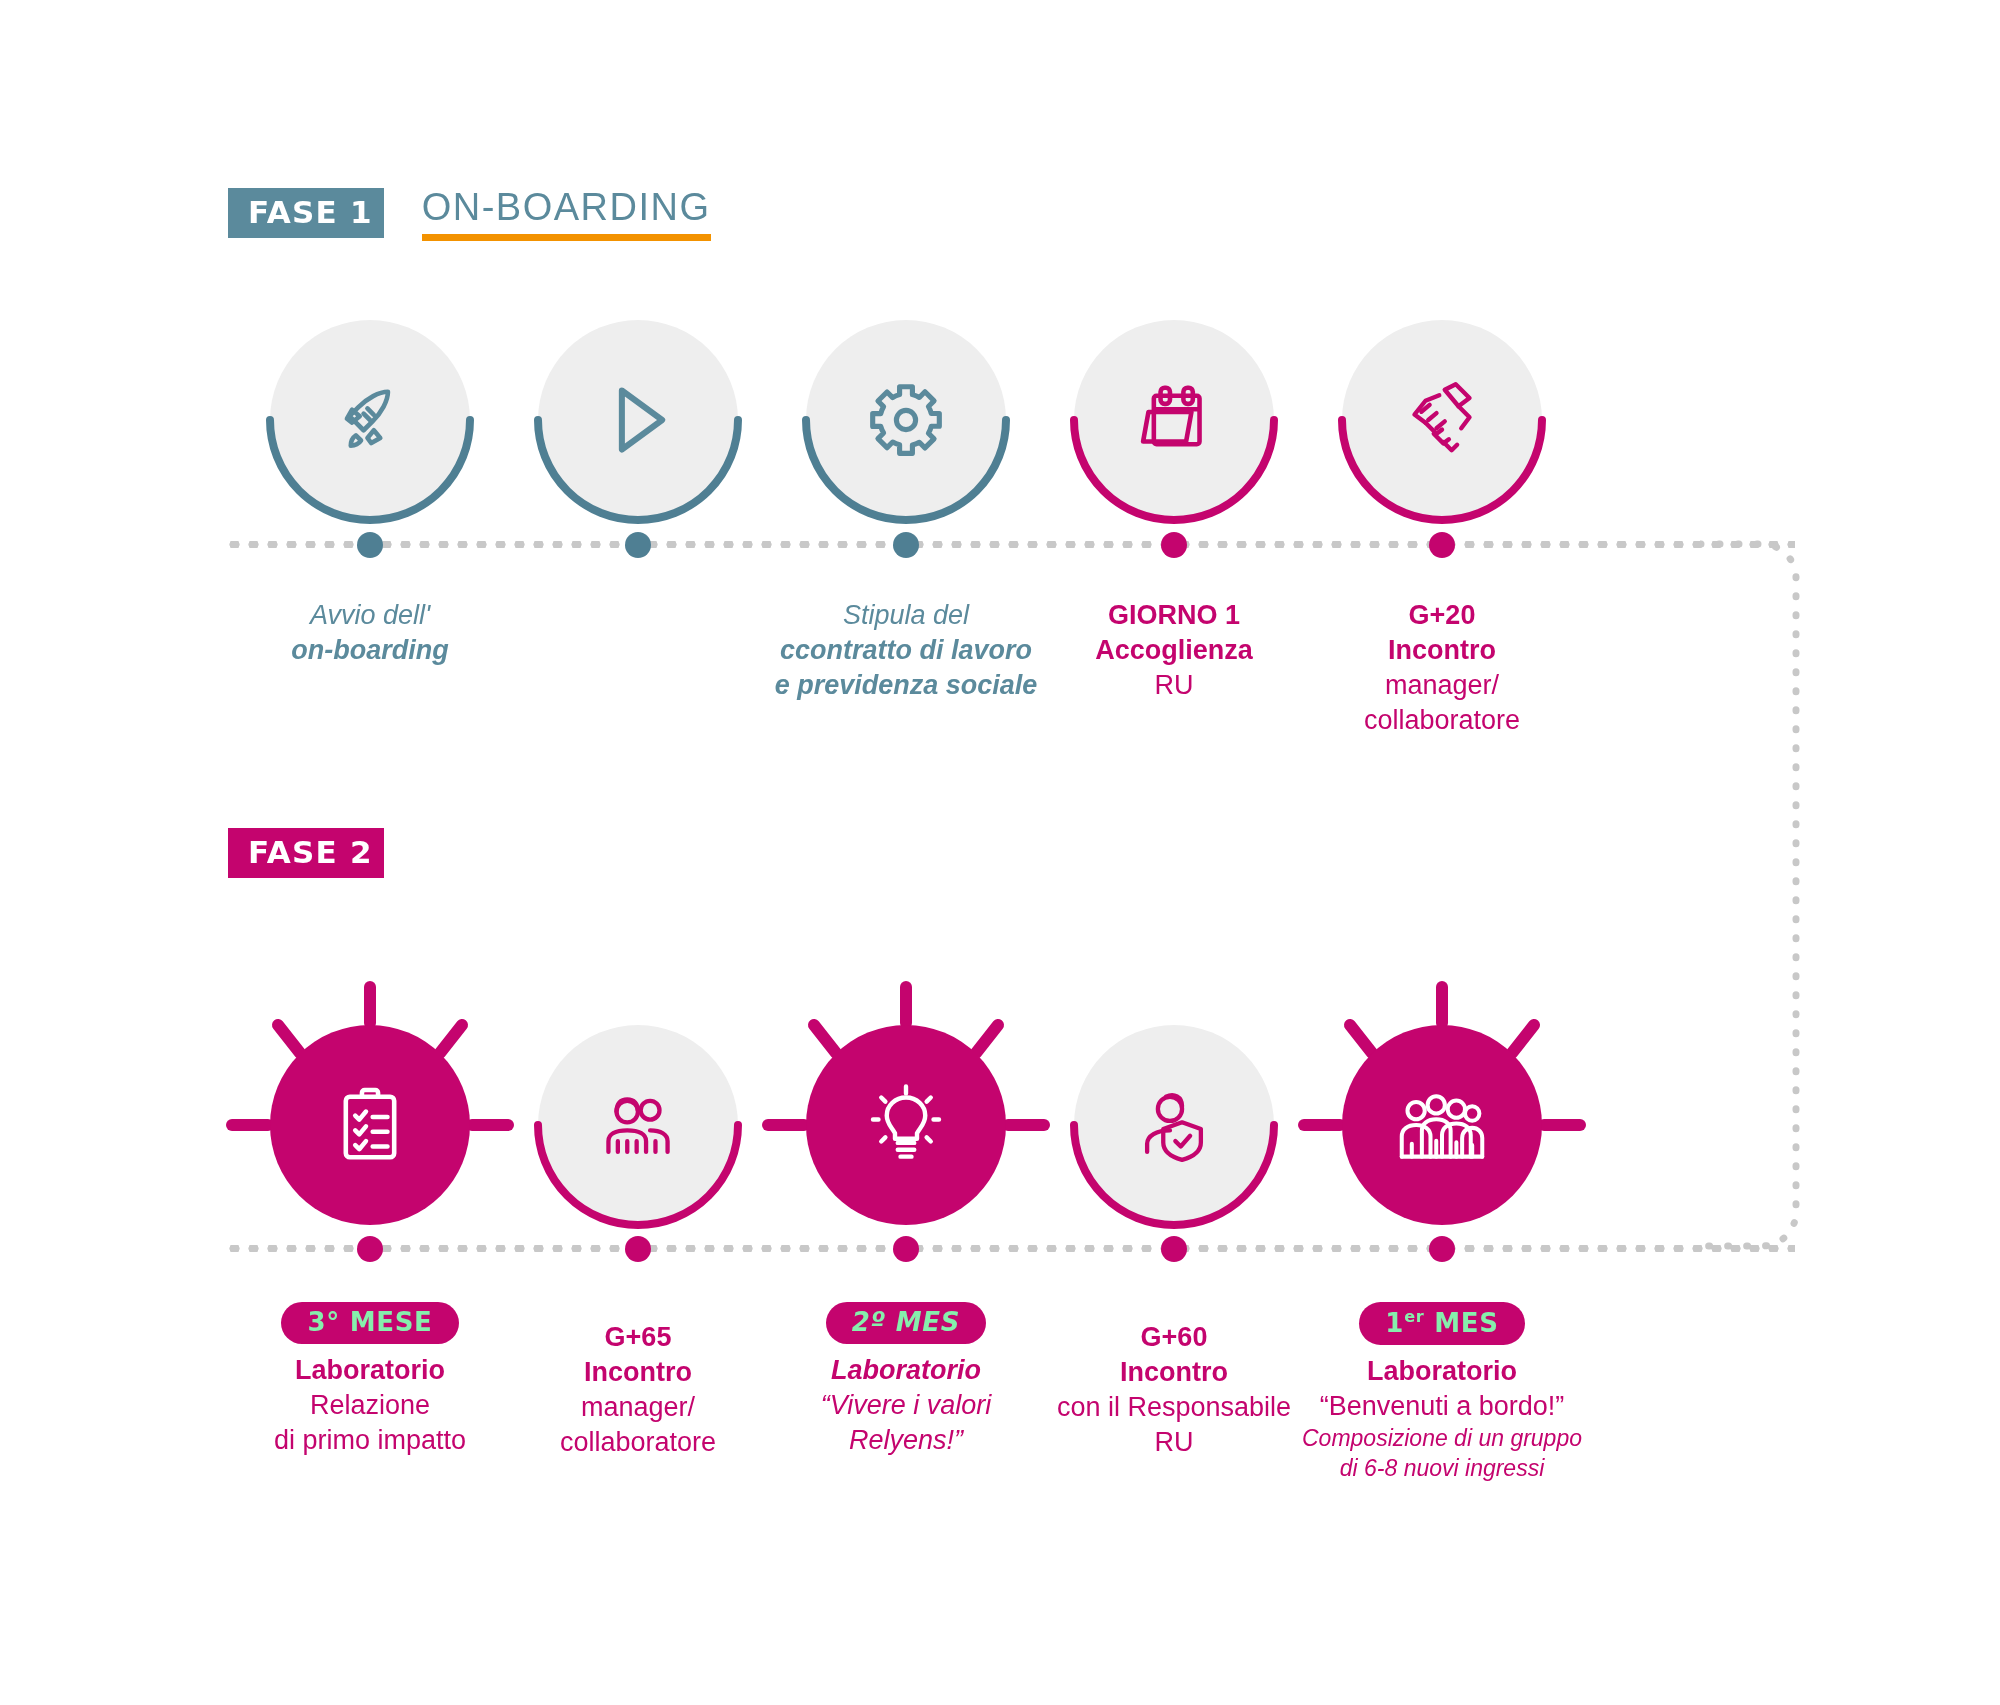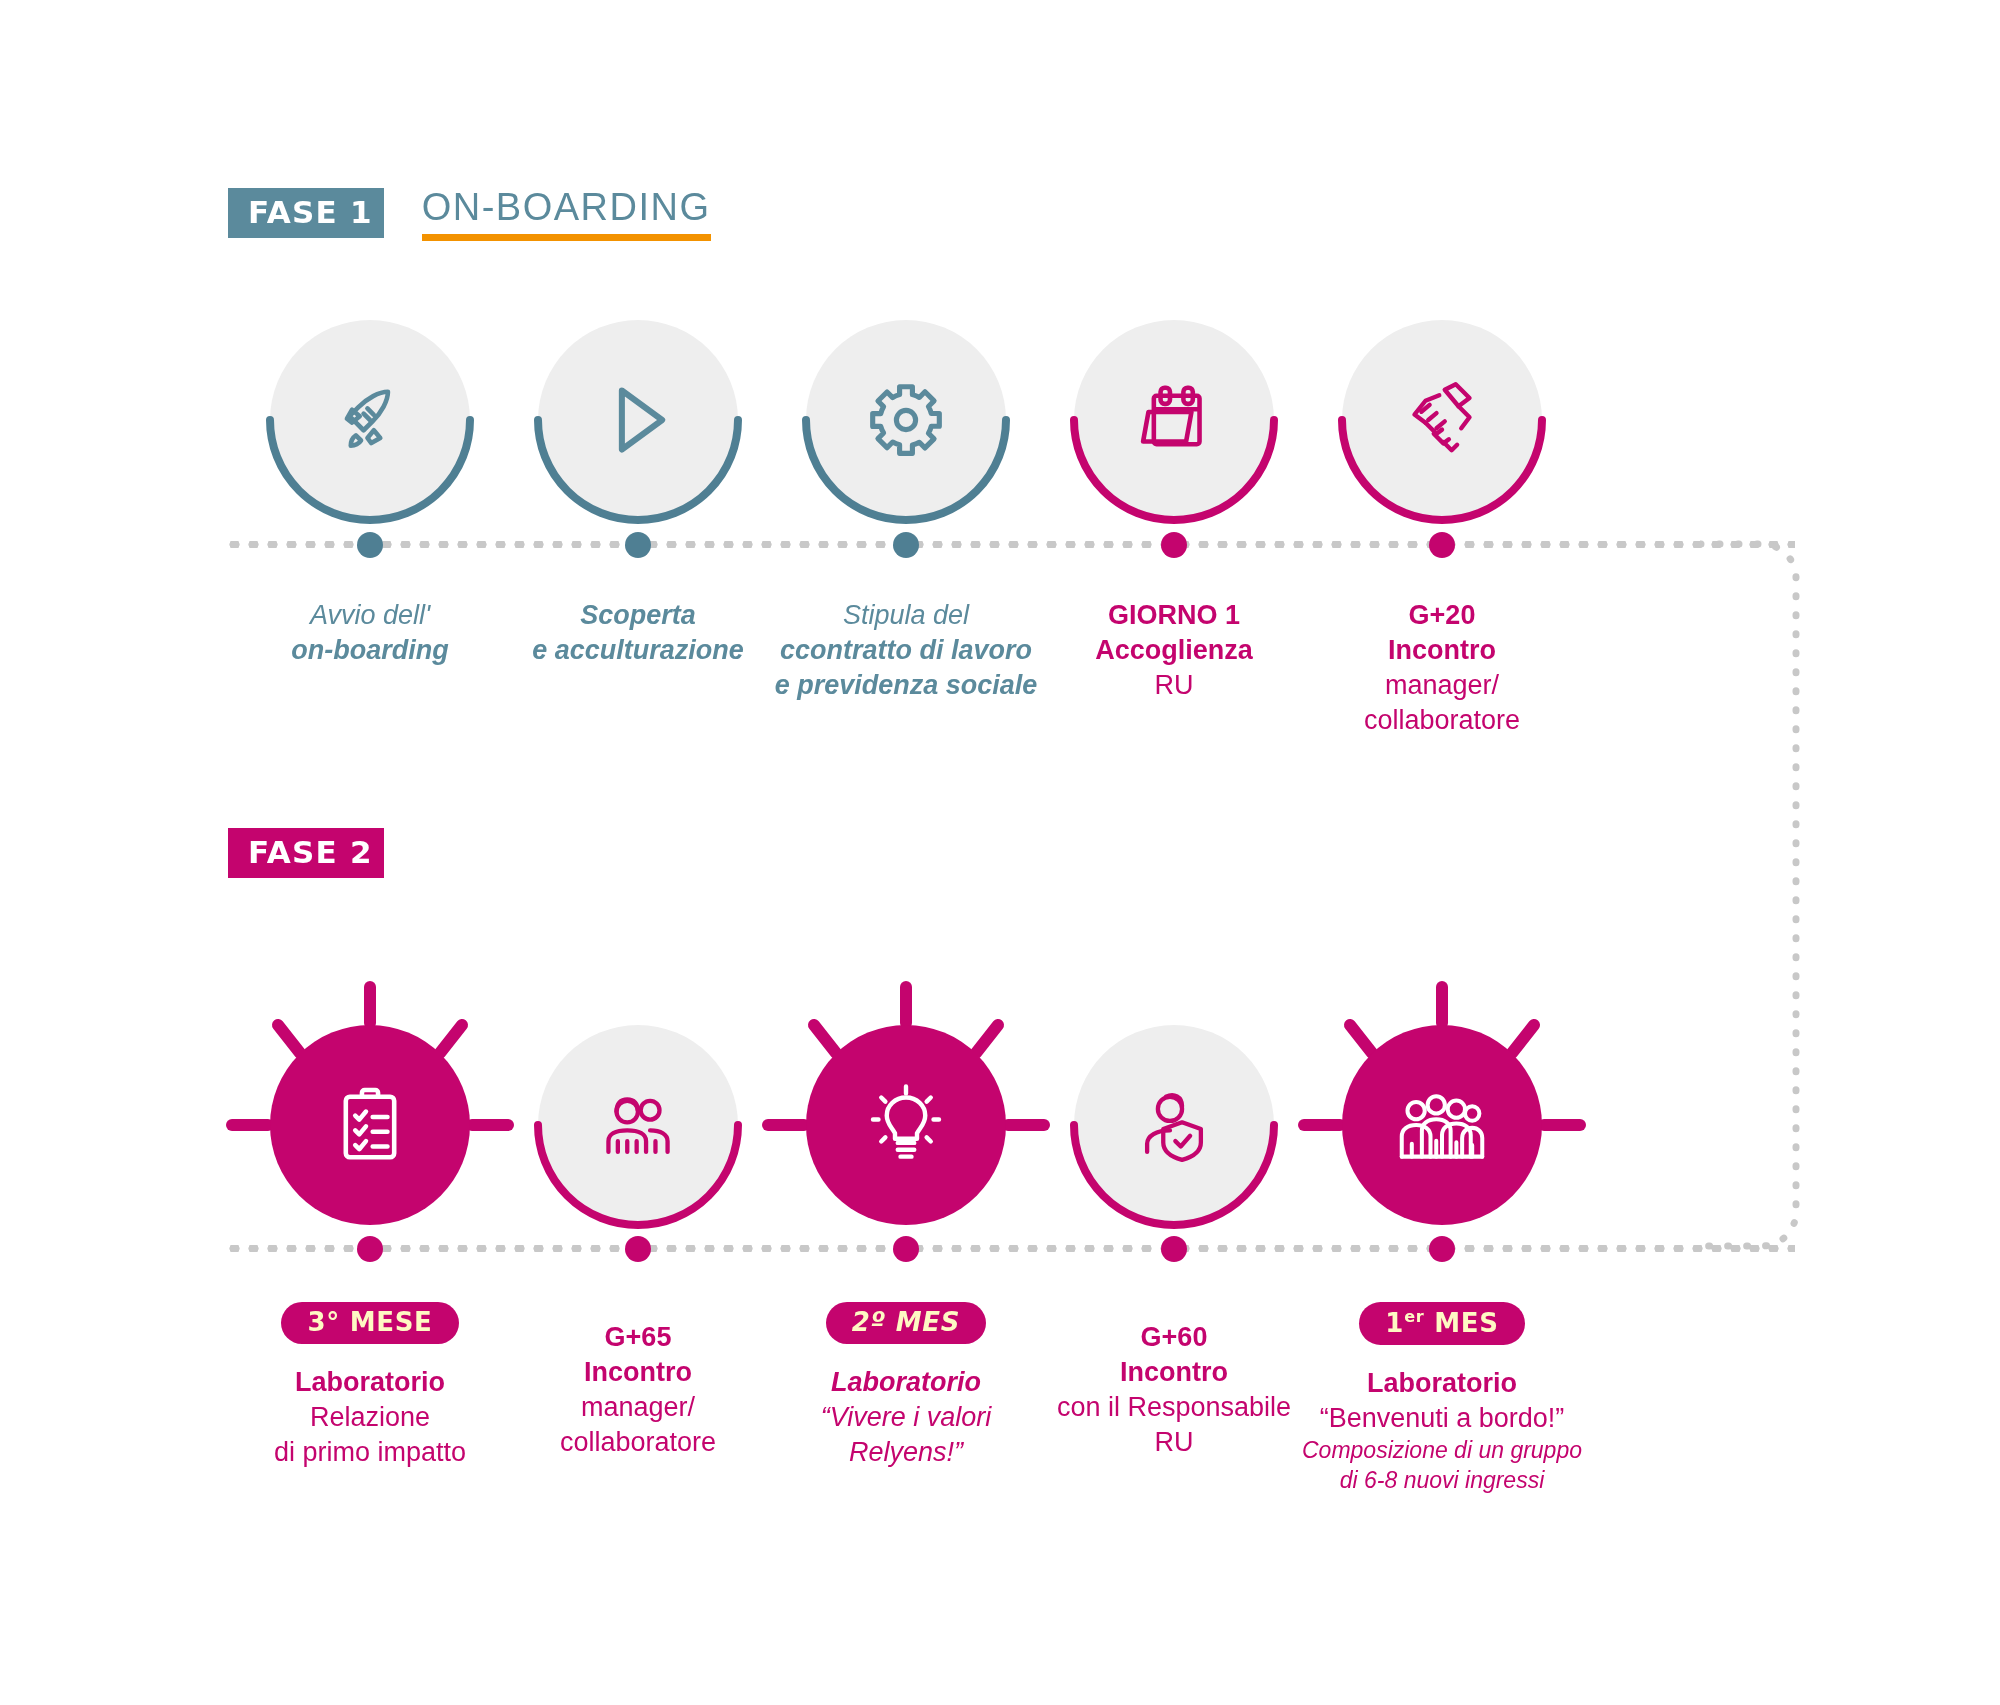--- a/index.html
+++ b/index.html
@@ -60,24 +60,24 @@
   .label-block {
     position: absolute; text-align: center; line-height: 1.30;
   }
   .label-block .ln { font-size: 27px; display: block; }
   .label-block .bold { font-weight: bold; }
   .label-block .it { font-style: italic; font-size: 23px; }
   .teal-txt { color: #5b8a9c; font-style: italic; }
   .magenta-txt { color: #C4046E; }
 
   .pill {
-    display: inline-block; background: #C4046E; color: #fef9c3;
+    display: inline-block; background: #C4046E; color: #86efac;
     font-weight: bold; font-size: 26px; letter-spacing: .7px;
     border-radius: 22px; padding: 7px 26px 8px 26px;
-    margin-bottom: 21px; line-height: 1.05;
+    margin-bottom: 9px; line-height: 1.05;
     font-family: "DejaVu Sans", sans-serif;
   }
   .pill sup { font-size: .62em; vertical-align: super; }
 </style>
 </head>
 <body>
 
 <div class="canvas">
 
   <div class="phase-header" style="left:228px; top:188px;">
@@ -170,24 +170,20 @@
   <div class="node-dot teal" style="left:625px; top:532px;"></div>
   <div class="node-dot teal" style="left:893px; top:532px;"></div>
   <div class="node-dot magenta" style="left:1161px; top:532px;"></div>
   <div class="node-dot magenta" style="left:1429px; top:532px;"></div>
 
   <div class="label-block teal-txt" style="left:200px; top:598px; width:340px;">
     <span class="ln">Avvio dell'</span>
     <span class="ln bold">on-boarding</span>
   </div>
 
-  <div class="label-block teal-txt" style="left:468px; top:598px; width:340px;">
-    <span class="ln bold">Scoperta</span>
-    <span class="ln bold">e acculturazione</span>
-  </div>
 
   <div class="label-block teal-txt" style="left:726px; top:598px; width:360px;">
     <span class="ln">Stipula del</span>
     <span class="ln bold">ccontratto di lavoro</span>
     <span class="ln bold">e previdenza sociale</span>
   </div>
 
   <div class="label-block magenta-txt" style="left:1004px; top:598px; width:340px;">
     <span class="ln bold">GIORNO 1</span>
     <span class="ln bold">Accoglienza</span>

